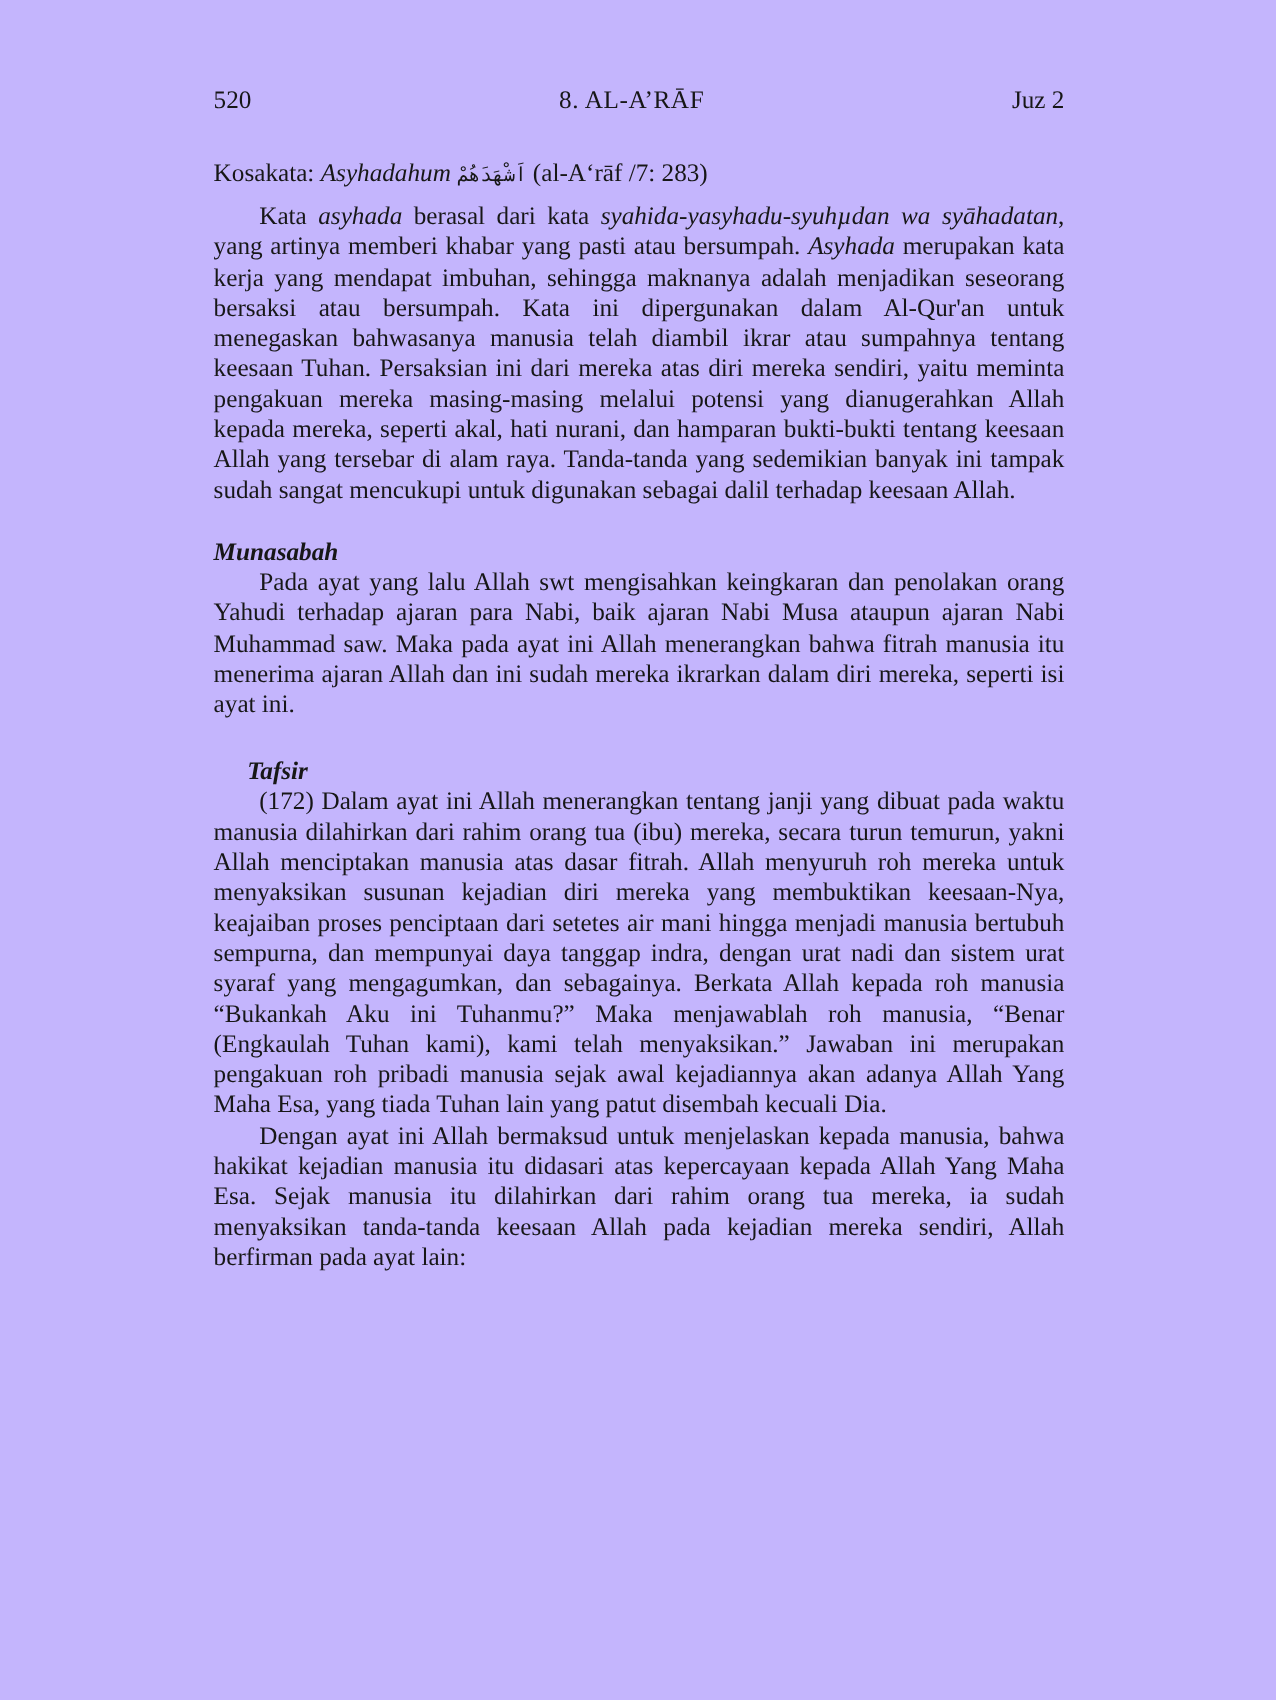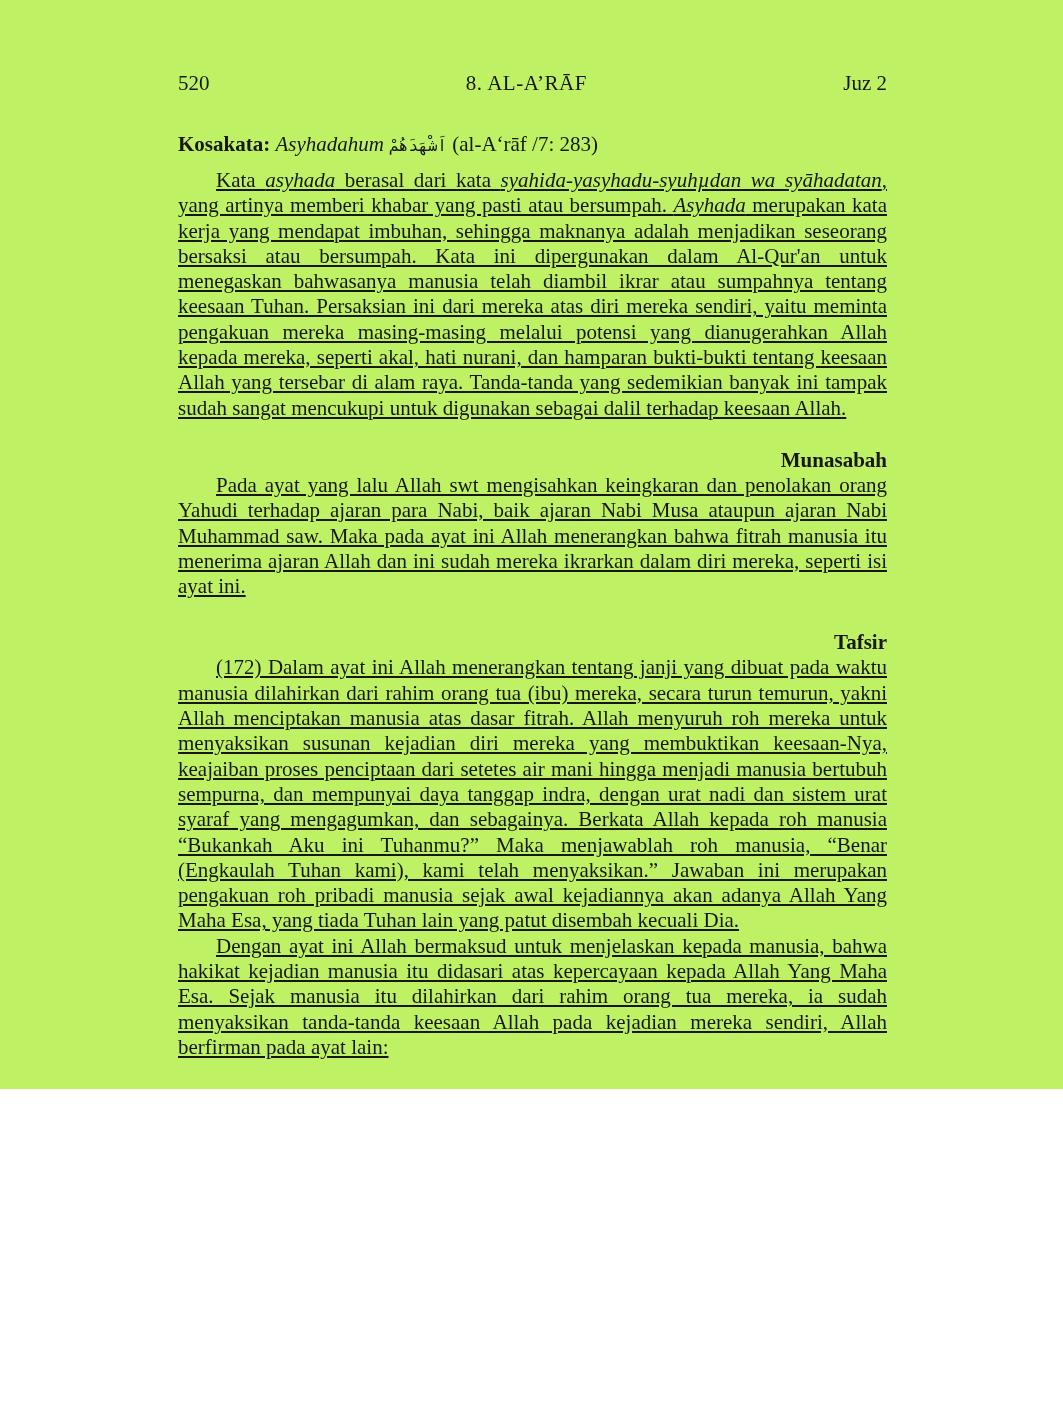--- a/index.html
+++ b/index.html
@@ -10,23 +10,23 @@
   body {
     width: 1063px;
     height: 1417px;
     font-family: "Liberation Serif", "DejaVu Serif", serif;
     color: #171717;
     overflow: hidden;
   }
   .page {
     box-sizing: border-box;
     width: 1063px;
-    height: 1089px;
+    height: 1417px;
     padding: 70px 176px 16px 178px;
-    background: #bef264;
+    background: #c4b5fd;
   }
   .header {
     display: flex;
     justify-content: space-between;
     align-items: baseline;
     font-size: 21px;
     line-height: 26px;
   }
   .header .h-center {
     letter-spacing: 0.5px;
@@ -40,36 +40,37 @@
   .intro {
     margin-top: 58px;
     font-style: italic;
   }
   .kosakata-line {
     margin-top: 36px;
     text-align: left;
   }
   .indent {
     text-indent: 38px;
-    text-decoration: underline;
   }
   .kosakata-para {
     margin-top: 8px;
   }
   .section-heading {
     margin-top: 26px;
     font-size: 21px;
     line-height: 26px;
     font-weight: bold;
-    text-align: right;
+    text-align: left;
+    font-style: italic;
   }
   .tafsir-heading {
     margin-top: 30px;
+    margin-left: 28px;
   }
-  .bold { font-weight: bold; }
+  .bold { font-weight: normal; }
   .italic { font-style: italic; text-align: right; }
   .arabic {
     font-family: Liberation Mono, monospace;
     font-size: 16px;
     line-height: 26px;
     unicode-bidi: embed;
   }
 </style>
 </head>
 <body>

